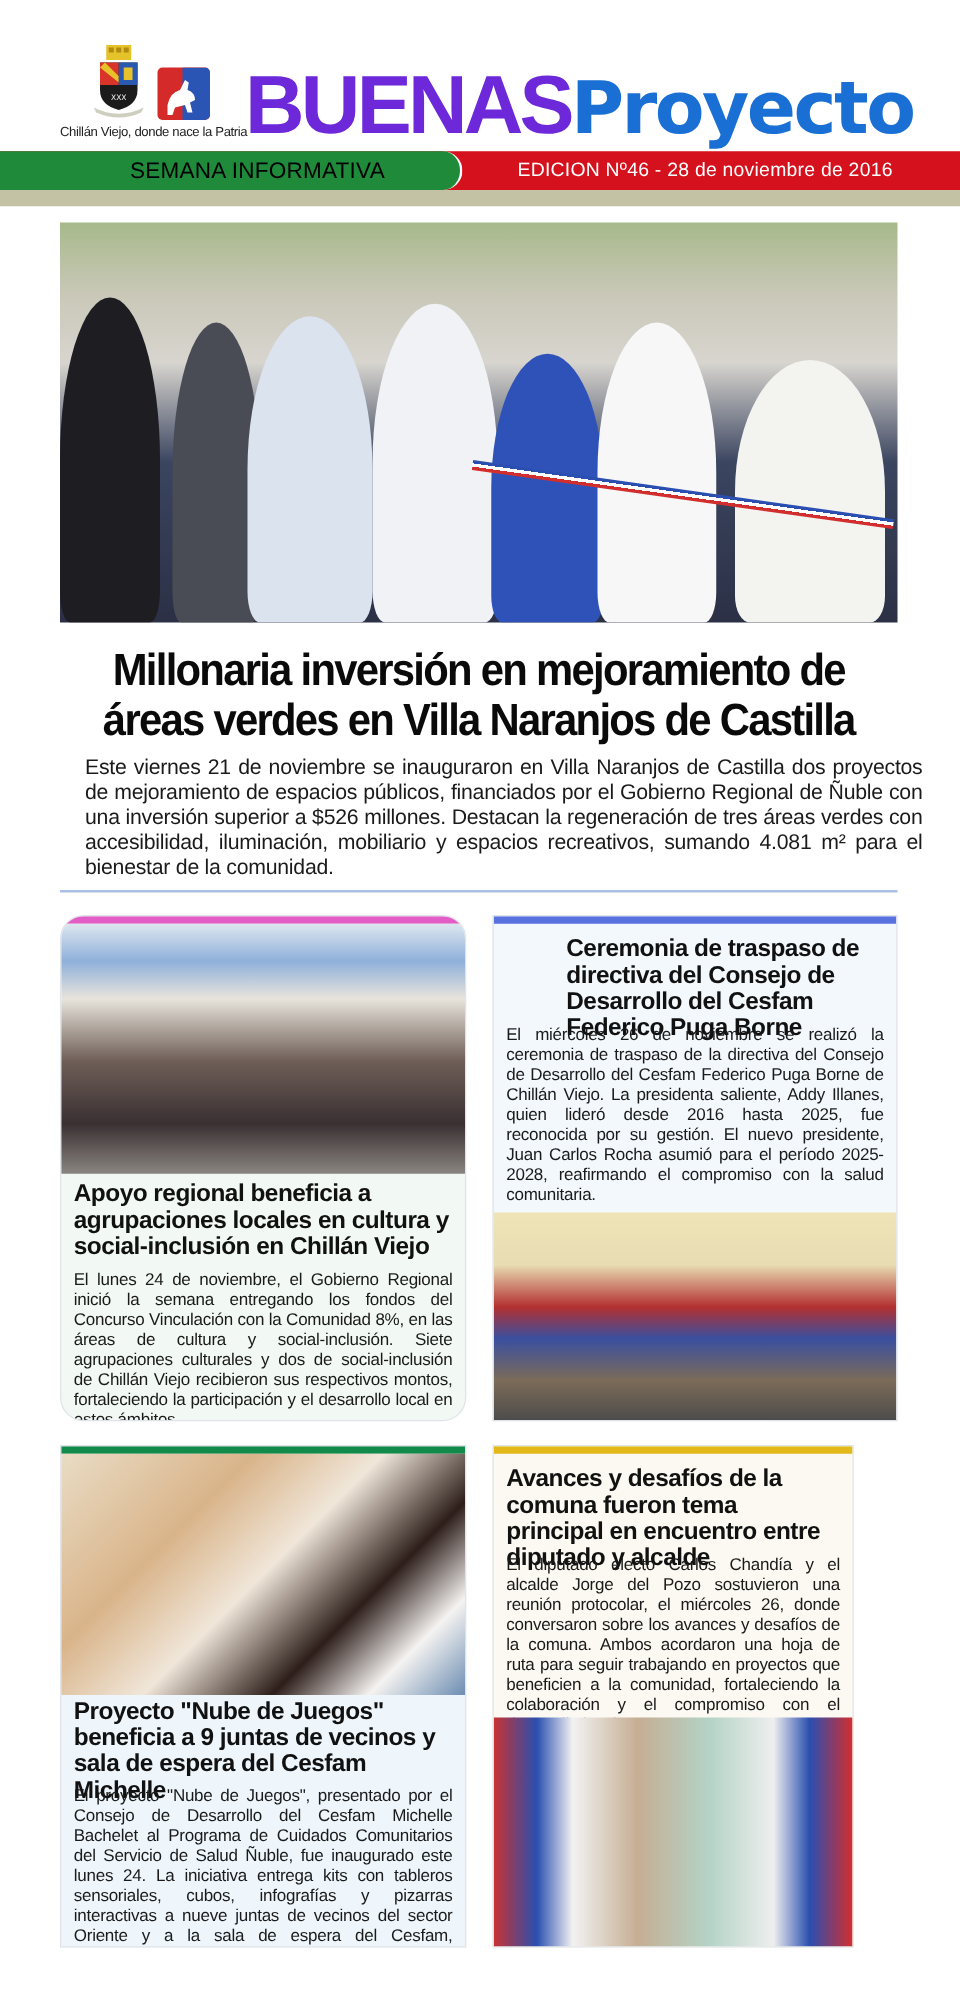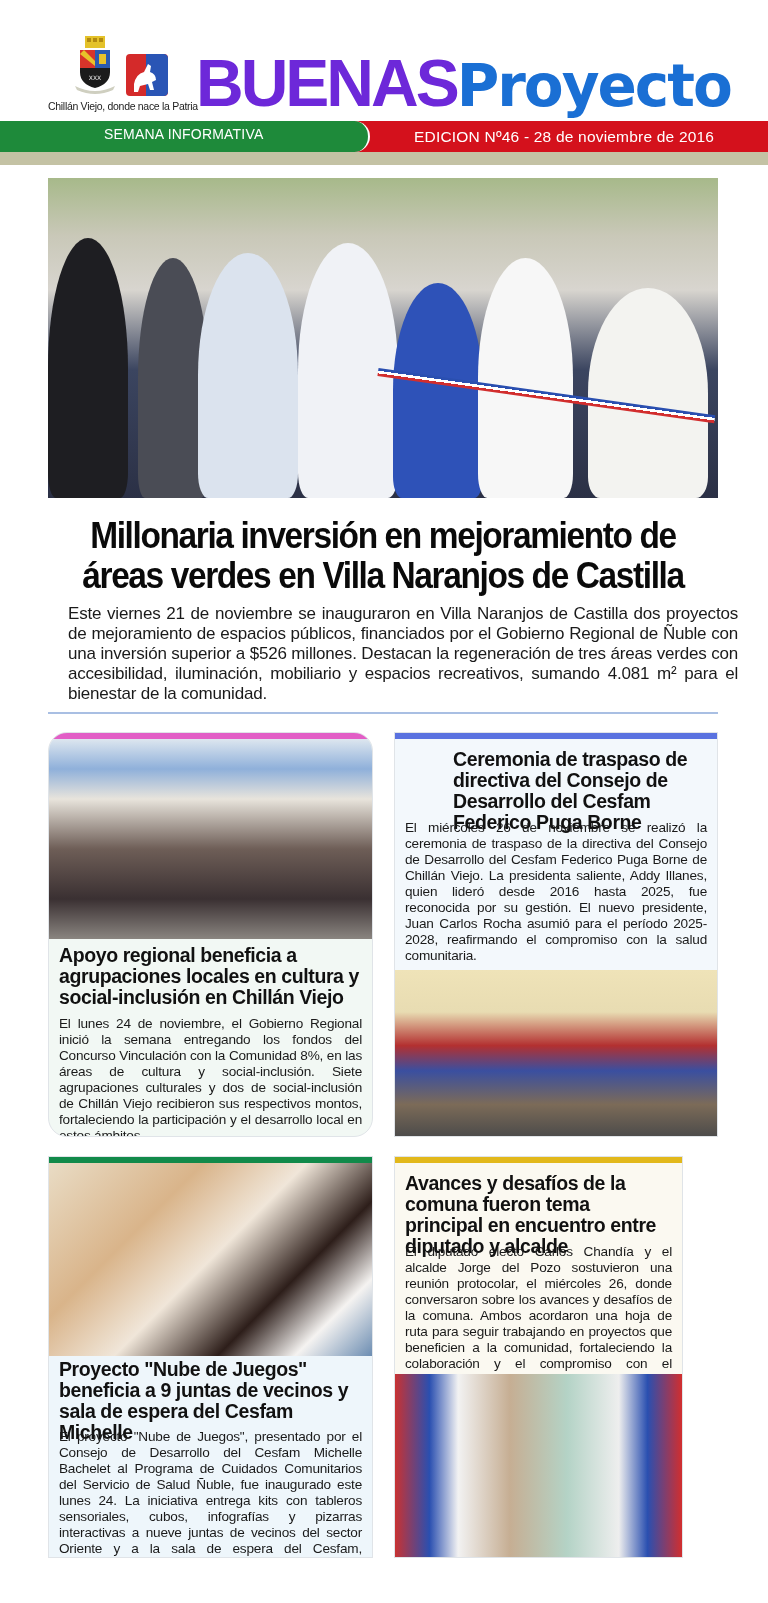--- a/index.html
+++ b/index.html
@@ -10,21 +10,21 @@
   .crest { position: absolute; left: 72px; top: 36px; width: 46px; height: 62px; }
   .horse-logo { position: absolute; left: 126px; top: 54px; width: 42px; height: 42px; background: #d42a2a; border-radius: 4px; overflow: hidden; }
   .horse-logo .blue { position: absolute; right: 0; top: 0; width: 22px; height: 42px; background: #2a55b5; border-radius: 0 4px 4px 0; }
   .tagline { position: absolute; left: 48px; top: 100px; font-size: 10.5px; color: #222; letter-spacing: -0.3px; white-space: nowrap; font-family: "Liberation Sans Narrow", "Liberation Sans", sans-serif; }
   .brand { position: absolute; left: 196px; top: 50px; height: 66px; white-space: nowrap; font-weight: bold; font-size: 66px; line-height: 66px; letter-spacing: -3px; }
   .brand .b1 { color: #6d28d9; font-family: "Liberation Sans", sans-serif; }
   .brand .b2 { color: #1a6fd4; font-family: "DejaVu Sans", sans-serif; letter-spacing: -2px; font-size: 58px; }
   .band { position: absolute; left: 0; top: 121px; width: 768px; height: 31px; }
   .band-red { position: absolute; left: 0; top: 0; width: 768px; height: 31px; background: #d4111c; }
   .band-green { position: absolute; left: 0; top: 0; width: 370px; height: 31px; background: #1e8a3a; border-radius: 0 16px 16px 0; border-right: 2px solid #fff; }
-  .band-green span { position: absolute; left: 104px; top: 5px; font-size: 14px; color: #ffffff; letter-spacing: 0.2px; }
+  .band-green span { position: absolute; left: 104px; top: 5px; font-size: 18px; color: #000000; letter-spacing: 0.2px; }
   .band-red span { position: absolute; left: 414px; top: 7px; font-size: 15.5px; color: #fff; letter-spacing: 0.2px; }
   .band-khaki { position: absolute; left: 0; top: 152px; width: 768px; height: 13px; background: #c4c2a4; }
 
   
   .hero-photo { position: absolute; left: 48px; top: 178px; width: 670px; height: 320px; overflow: hidden;
     background: linear-gradient(180deg, #a7b98a 0%, #c9c8b8 18%, #d8d5cf 35%, #3b4560 60%, #2b3045 100%); }
   .person { position: absolute; border-radius: 50% 50% 10% 10%; }
   .headline { position: absolute; left: 48px; top: 516px; width: 670px; text-align: center; font-family: "Liberation Sans", sans-serif; font-weight: bold; font-size: 36px; line-height: 40px; letter-spacing: -1.5px; color: #0a0a0a; transform: scaleX(0.93); transform-origin: center; }
   .lead { position: absolute; left: 48px; top: 604px; width: 670px; font-size: 17px; line-height: 20px; text-align: justify; color: #1a1a1a; letter-spacing: -0.2px; margin-left: 20px; }
   .lead-rule { position: absolute; left: 48px; top: 712px; width: 670px; height: 2px; background: #a9bfe3; }

